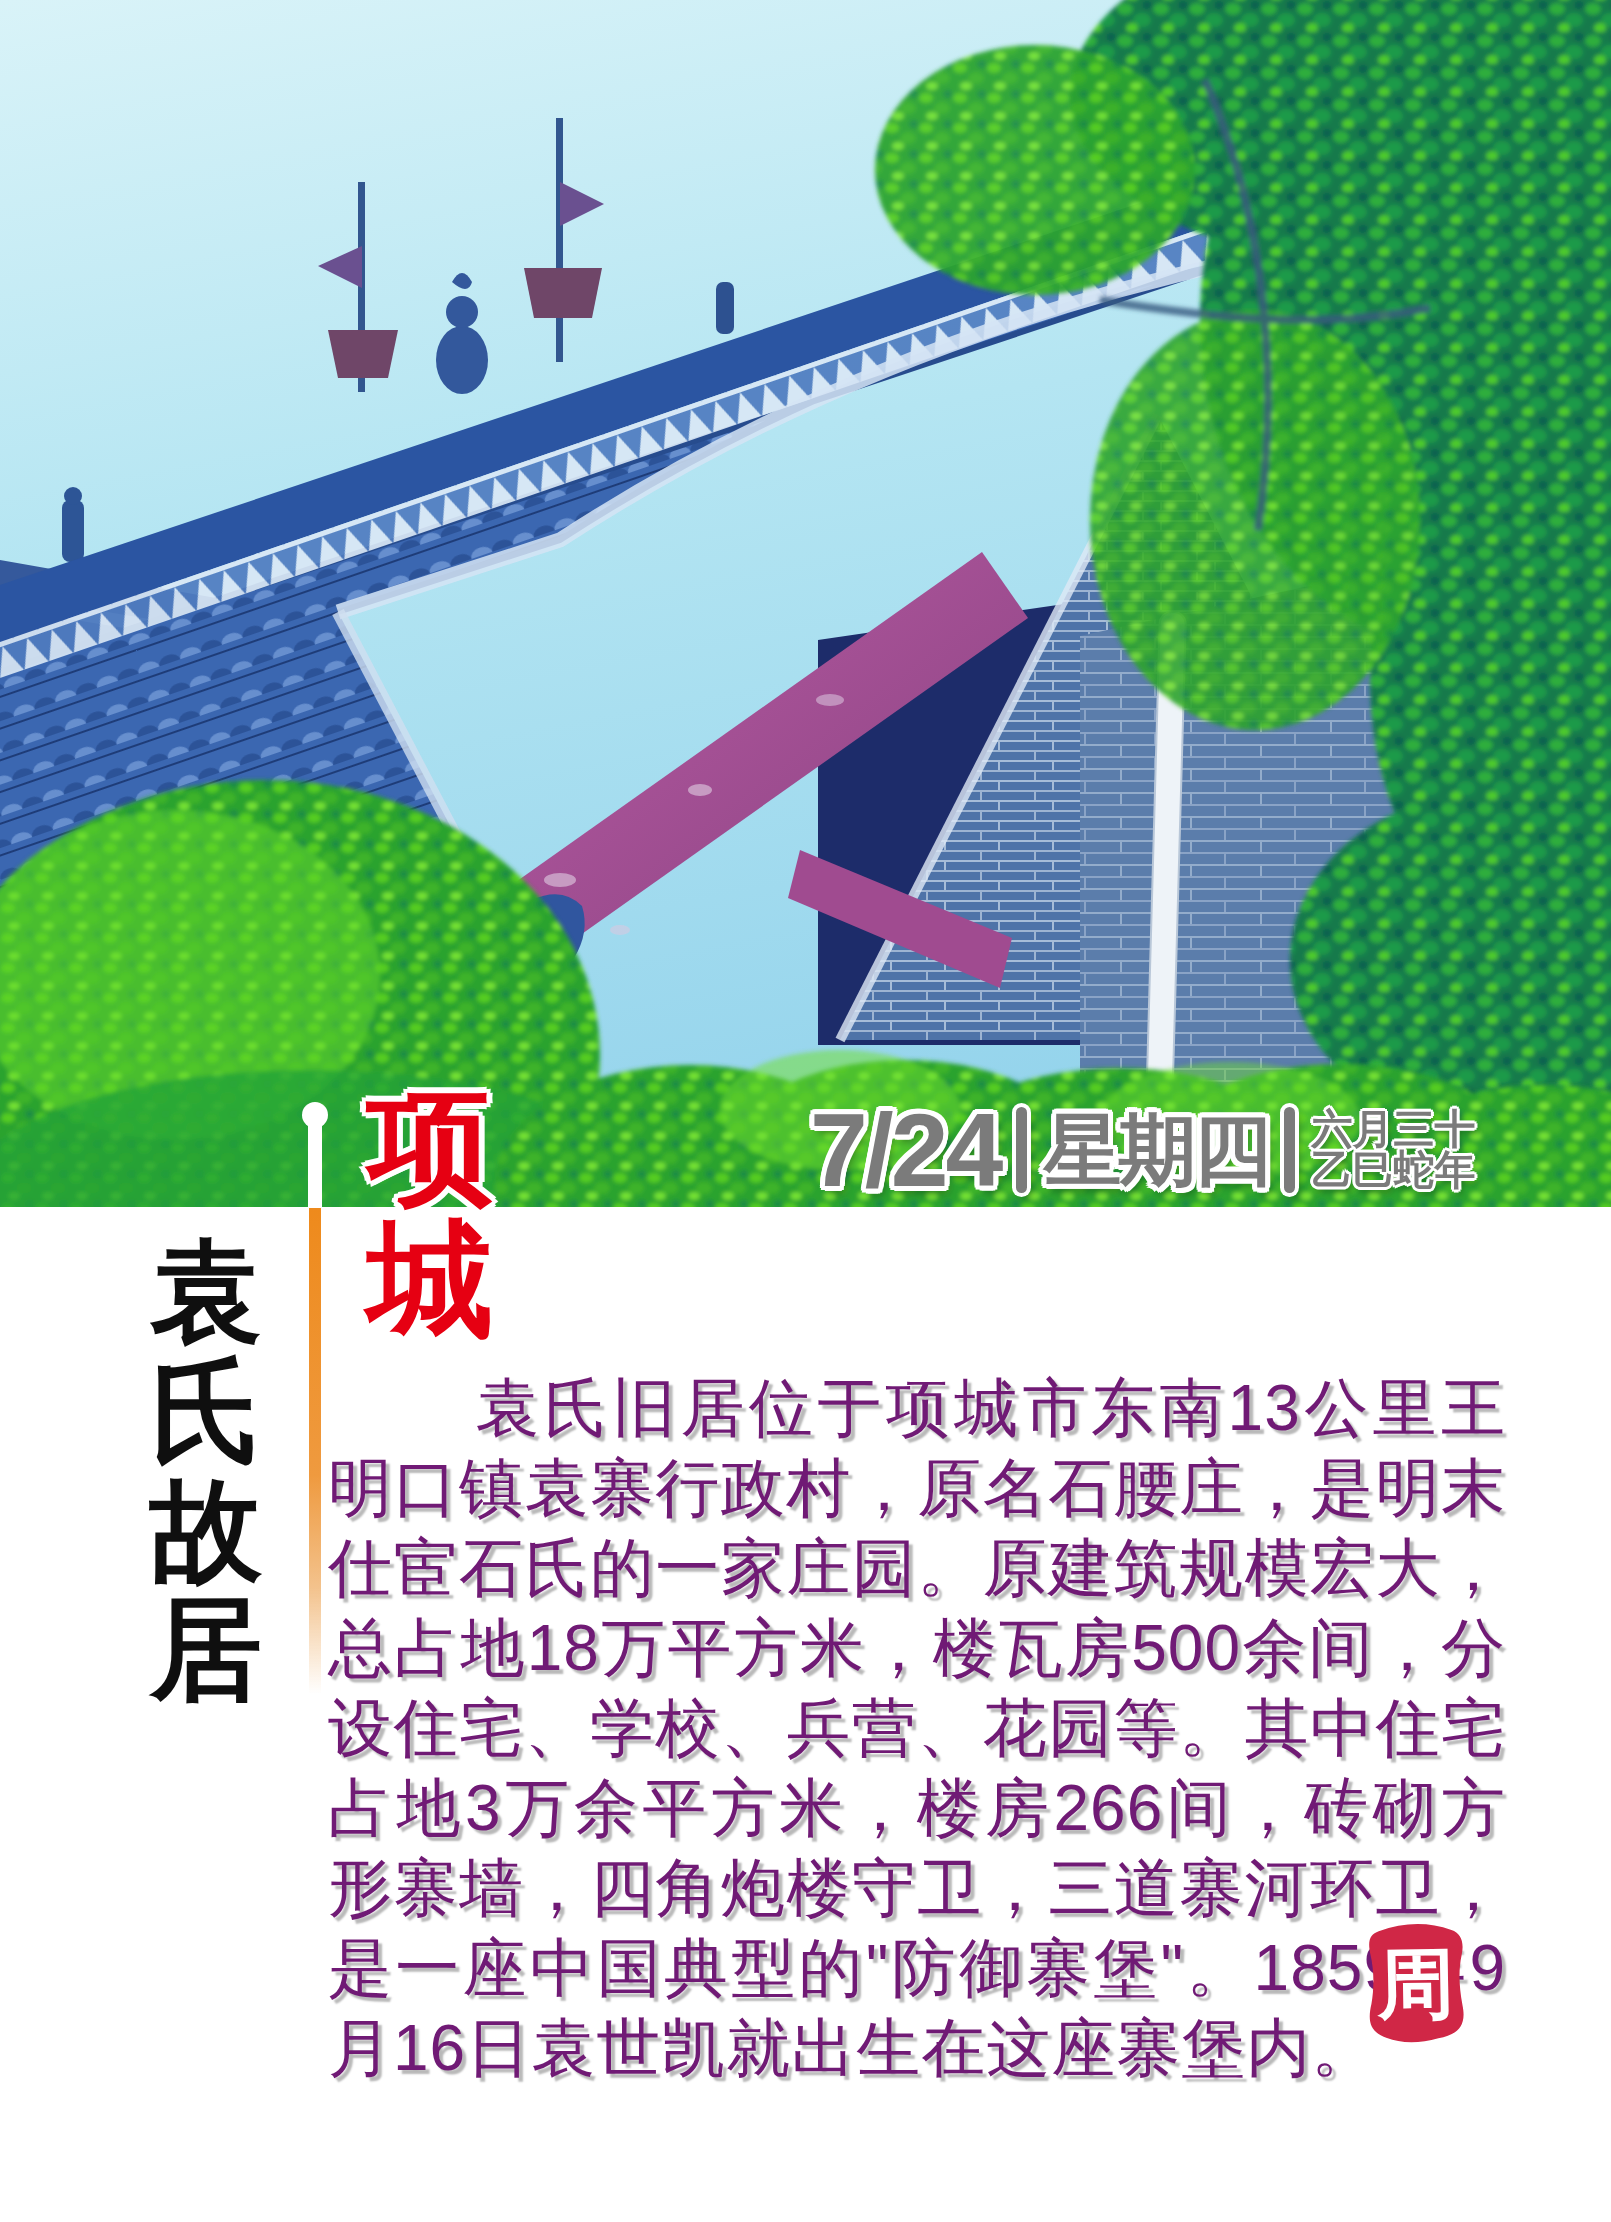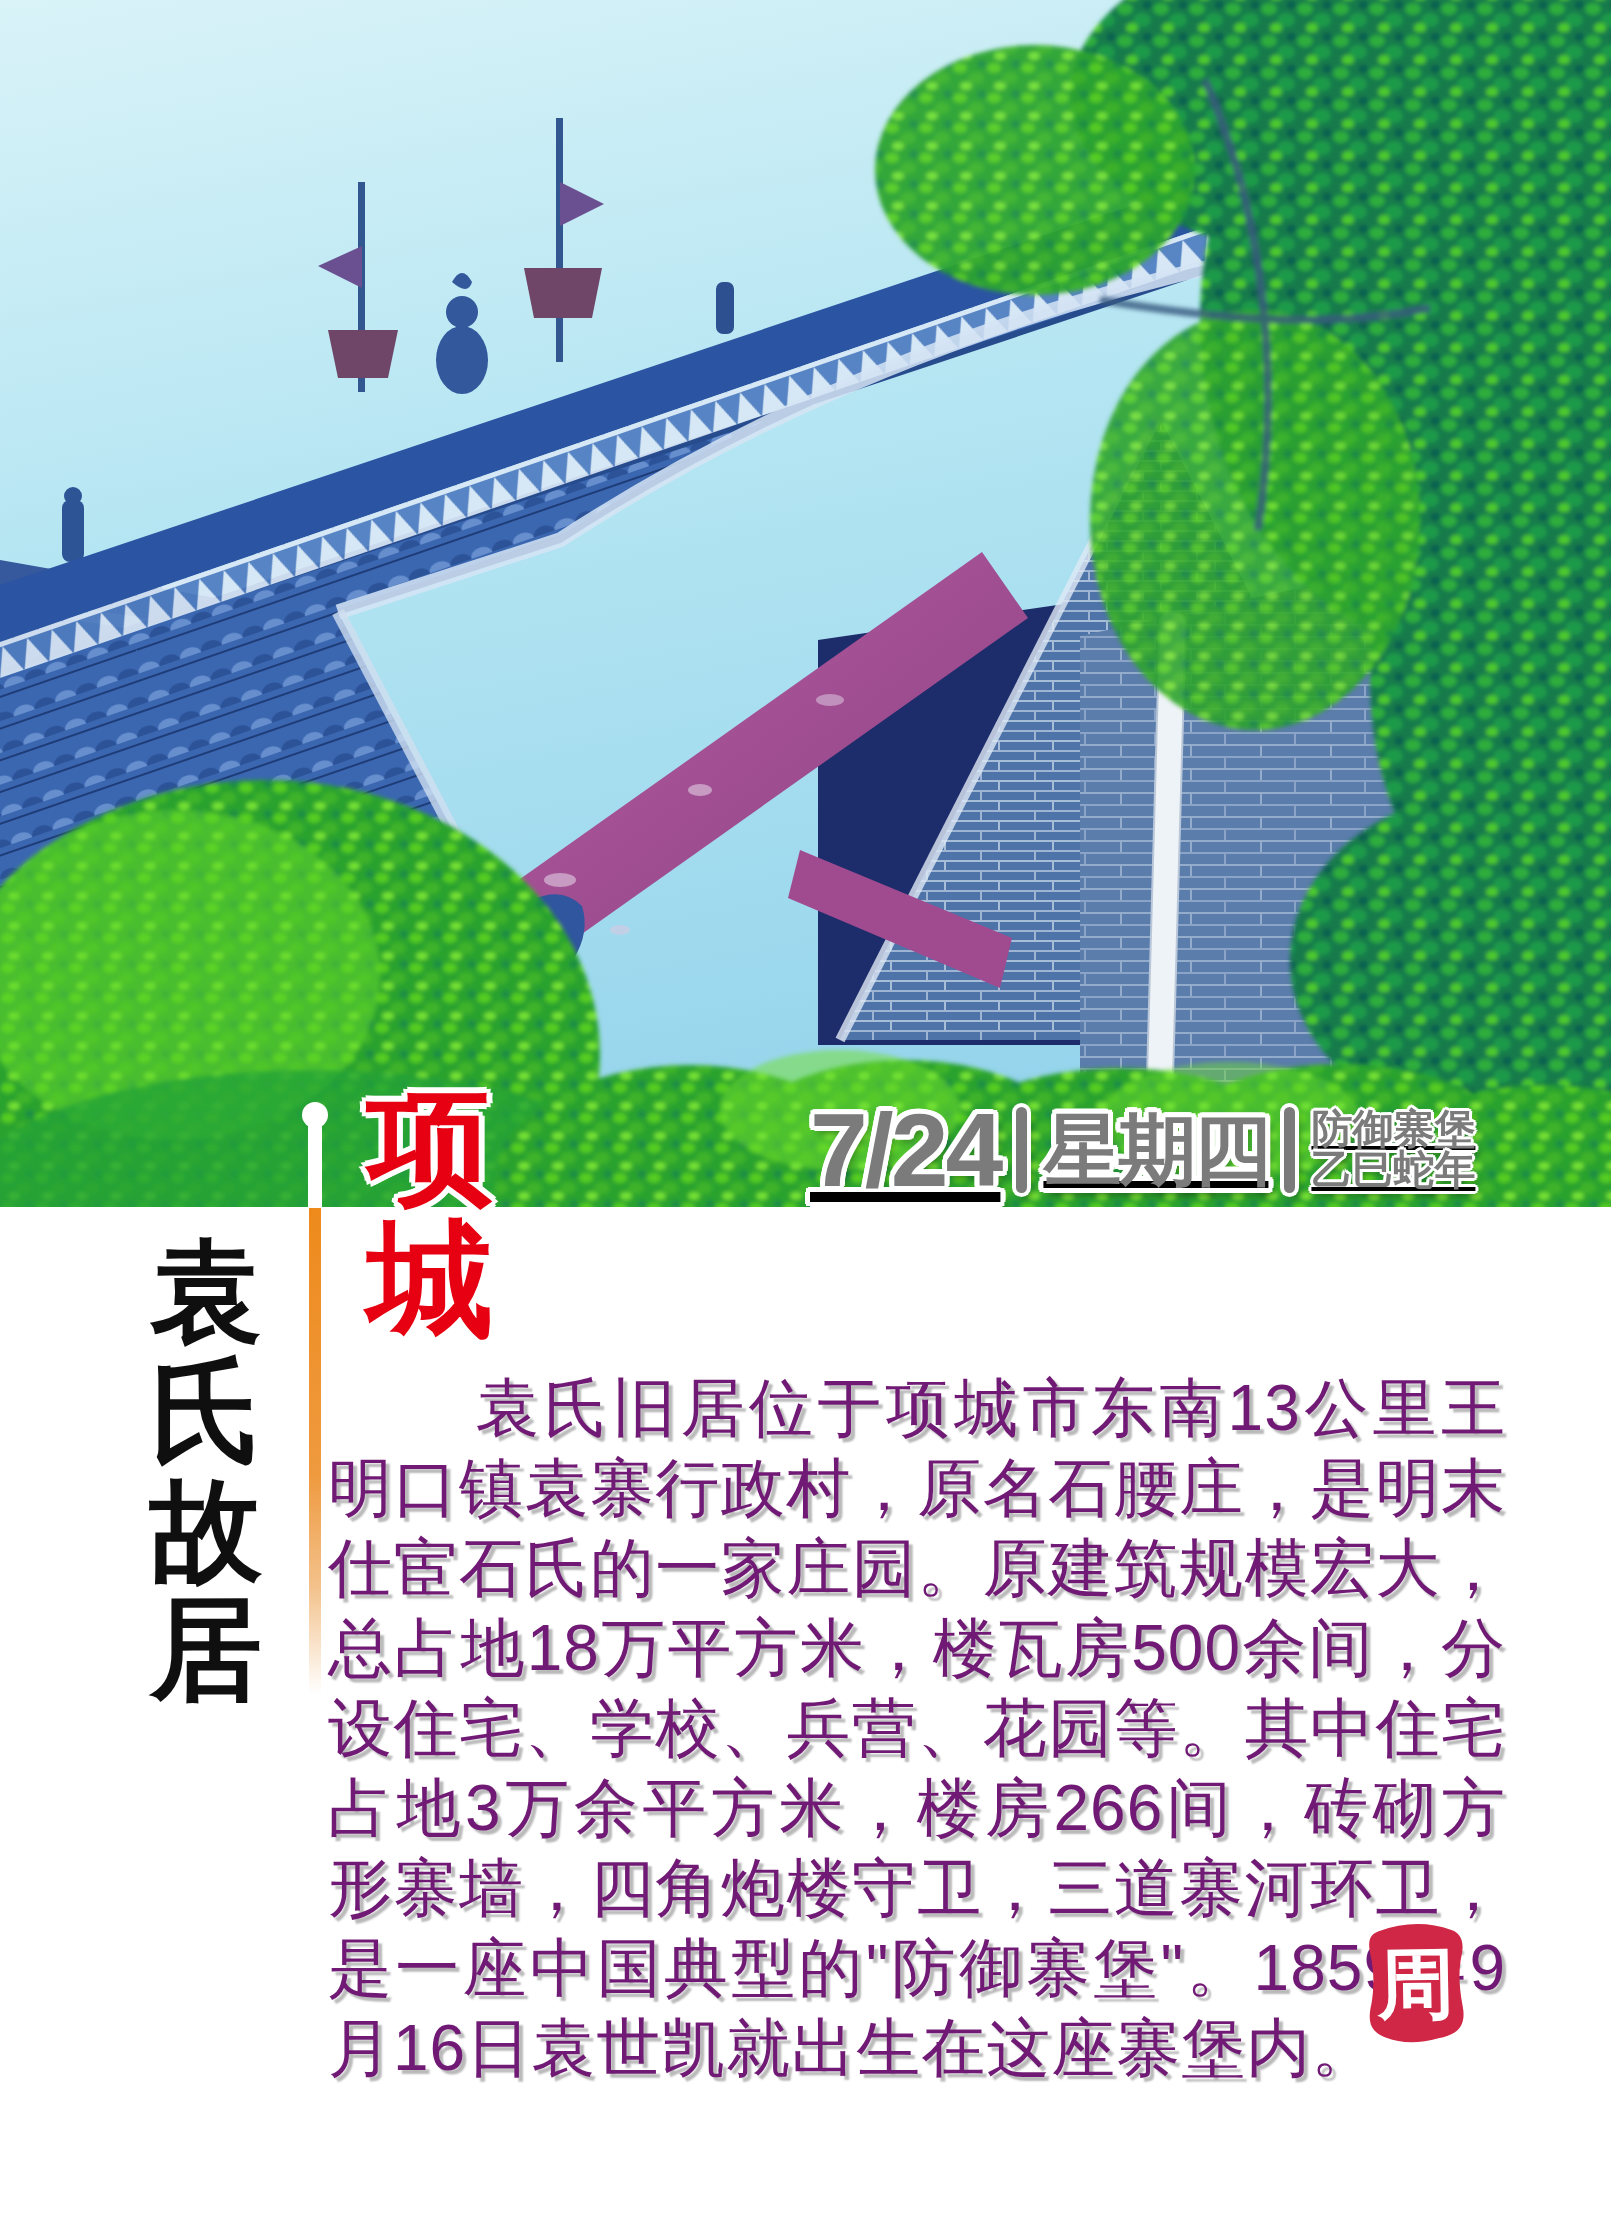--- a/index.html
+++ b/index.html
@@ -2,21 +2,21 @@
 <html><head>
 <meta charset="utf-8">
 <style>
   html,body{margin:0;padding:0;background:#ffffff;}
   .poster{position:relative;width:1611px;height:2222px;background:#ffffff;overflow:hidden;
           font-family:"Liberation Sans",sans-serif;}
   
   .photo{position:absolute;left:0;top:0;width:1611px;height:1207px;overflow:hidden;}
   .photo svg{display:block;width:100%;height:100%;}
   
-  .date-bar{position:absolute;left:810px;top:1104px;height:92px;display:flex;align-items:center;gap:16px;z-index:6;text-decoration:underline;}
+  .date-bar{position:absolute;left:810px;top:1104px;height:92px;display:flex;align-items:center;gap:16px;z-index:6;}
   .o-white-lg{ text-shadow:
       -5px 0 0 #fff,5px 0 0 #fff,0 -5px 0 #fff,0 5px 0 #fff,
       -4px -4px 0 #fff,4px -4px 0 #fff,-4px 4px 0 #fff,4px 4px 0 #fff,
       -2px -5px 0 #fff,2px 5px 0 #fff,5px -2px 0 #fff,-5px 2px 0 #fff,
       4px 7px 8px rgba(0,0,0,.35);}
   .o-white-sm{ text-shadow:
       -3px 0 0 #fff,3px 0 0 #fff,0 -3px 0 #fff,0 3px 0 #fff,
       -2px -2px 0 #fff,2px -2px 0 #fff,-2px 2px 0 #fff,2px 2px 0 #fff,
       3px 5px 6px rgba(0,0,0,.35);}
   .date-big{font-size:104px;font-weight:900;color:#7b7b7b;letter-spacing:-3px;line-height:1;}
@@ -192,21 +192,21 @@
         <ellipse cx="1230" cy="1120" rx="130" ry="58" fill="#6fe02e" opacity="0.45"></ellipse>
       </g>
     </svg>
 
     <div class="date-bar">
       <span class="date-big o-white-lg">7/24</span>
       <div class="date-sep"></div>
       <span class="date-week o-white-lg">星期四</span>
       <div class="date-sep"></div>
       <div class="date-lunar">
-        <span class="o-white-sm">防御寨堡</span>
+        <span class="o-white-sm">六月三十</span>
         <span class="o-white-sm">乙巳蛇年</span>
       </div>
     </div>
   </div>
 
   <div class="marker-dot"></div>
   <div class="marker-line-white"></div>
   <div class="marker-line-orange"></div>
 
   <div class="loc-title">

